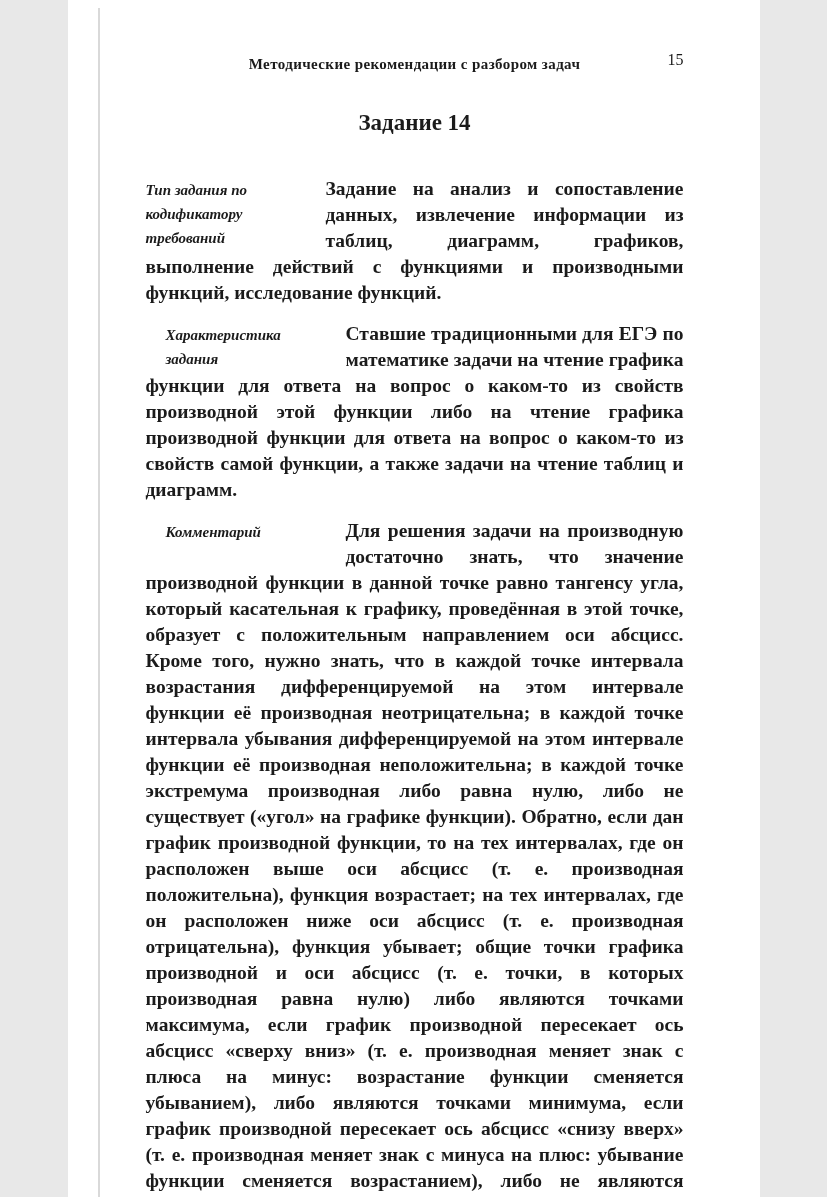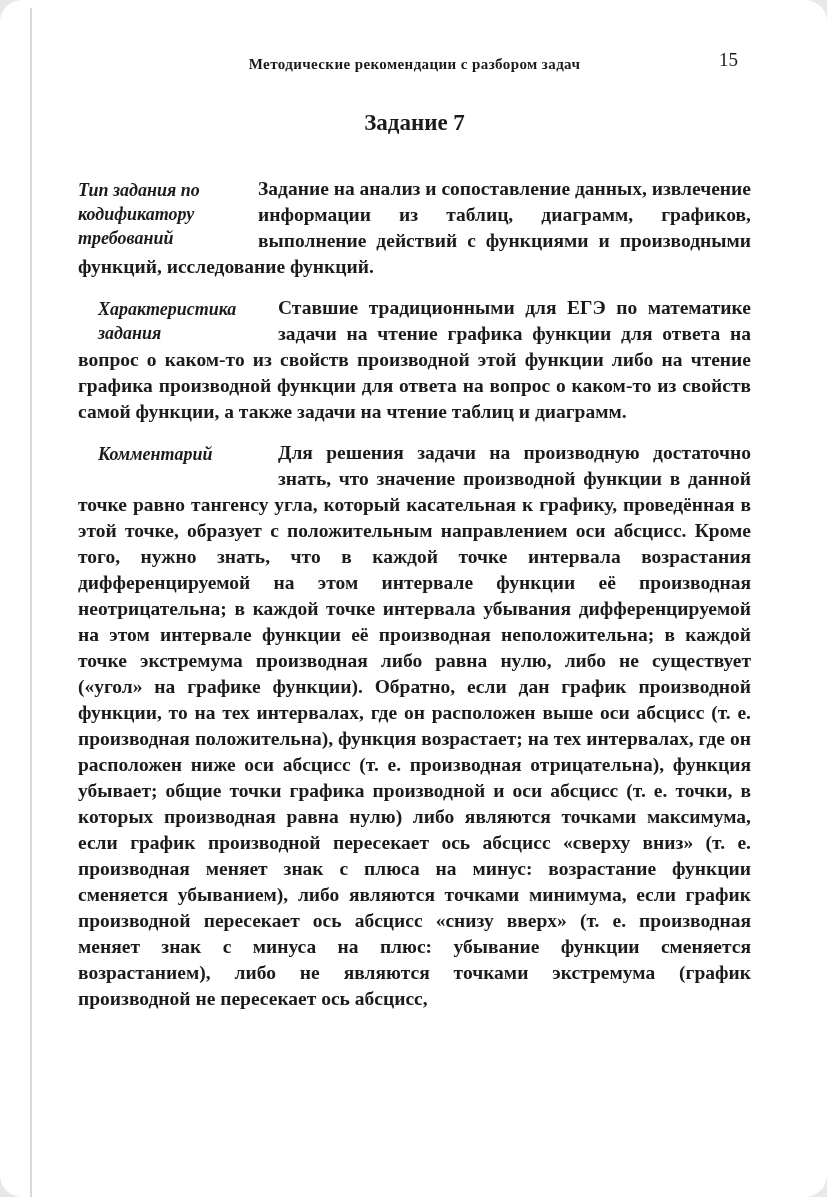--- a/index.html
+++ b/index.html
@@ -2,53 +2,52 @@
 <html><head>
   <meta charset="utf-8">
   <style>
     html, body {
       margin: 0;
       padding: 0;
       background: #e8e8e8;
     }
     .page {
       position: relative;
-      width: 827px;
+      width: 692px;
       height: 1197px;
       margin: 0 auto;
       background: #ffffff;
       box-sizing: border-box;
       padding: 54px 76px 0 78px;
       overflow: hidden;
       font-family: "Liberation Serif", "DejaVu Serif", serif;
       color: #1b1b1b;
-      border-radius: 22px;
     }
     .gutter-shadow {
       position: absolute;
       left: 30px;
       top: 8px;
       bottom: 0;
       width: 2px;
       background: #d9d9d9;
     }
     .runhead {
       position: relative;
       text-align: center;
       font-size: 15px;
       font-weight: bold;
       letter-spacing: 0.4px;
       height: 26px;
       line-height: 20px;
     }
     .rh-num {
       position: absolute;
-      right: 13px;
+      right: 0;
       top: -4px;
-      font-size: 19px;
+      font-size: 16px;
       font-weight: normal;
       letter-spacing: 0;
     }
     .title {
       text-align: center;
       font-size: 23px;
       font-weight: bold;
       margin: 30px 0 40px 0;
     }
     .para {
@@ -62,41 +61,41 @@
       content: "";
       display: block;
       clear: both;
     }
     .side-label {
       float: left;
       width: 152px;
       margin-right: 28px;
       font-style: italic;
       font-weight: bold;
-      font-size: 18px;
+      font-size: 15px;
       line-height: 24px;
       text-align: left;
       padding-top: 2px;
     }
     .lbl-3 { min-height: 74px; }
     .lbl-2 { min-height: 48px; margin-left: 20px; }
   </style>
 </head>
 <body>
 
 <div class="page">
 
   <div class="gutter-shadow"></div>
 
   <header class="runhead">
     <span>Методические рекомендации с разбором задач</span>
     <span class="rh-num">15</span>
   </header>
 
-  <h1 class="title">Задание 7</h1>
+  <h1 class="title">Задание 14</h1>
 
   <section class="para">
     <span class="side-label lbl-3">Тип задания по кодификатору требований</span><span>Задание на анализ и сопоставление данных, извлечение информации из таблиц, диаграмм, графиков, выполнение действий с функциями и производными функций, исследование функций.</span>
   </section>
 
   <section class="para">
     <span class="side-label lbl-2">Характеристика задания</span><span>Ставшие традиционными для ЕГЭ по математике задачи на чтение графика функции для ответа на вопрос о каком-то из свойств производной этой функции либо на чтение графика производной функции для ответа на вопрос о каком-то из свойств самой функции, а также задачи на чтение таблиц и диаграмм.</span>
   </section>
 
   <section class="para">

